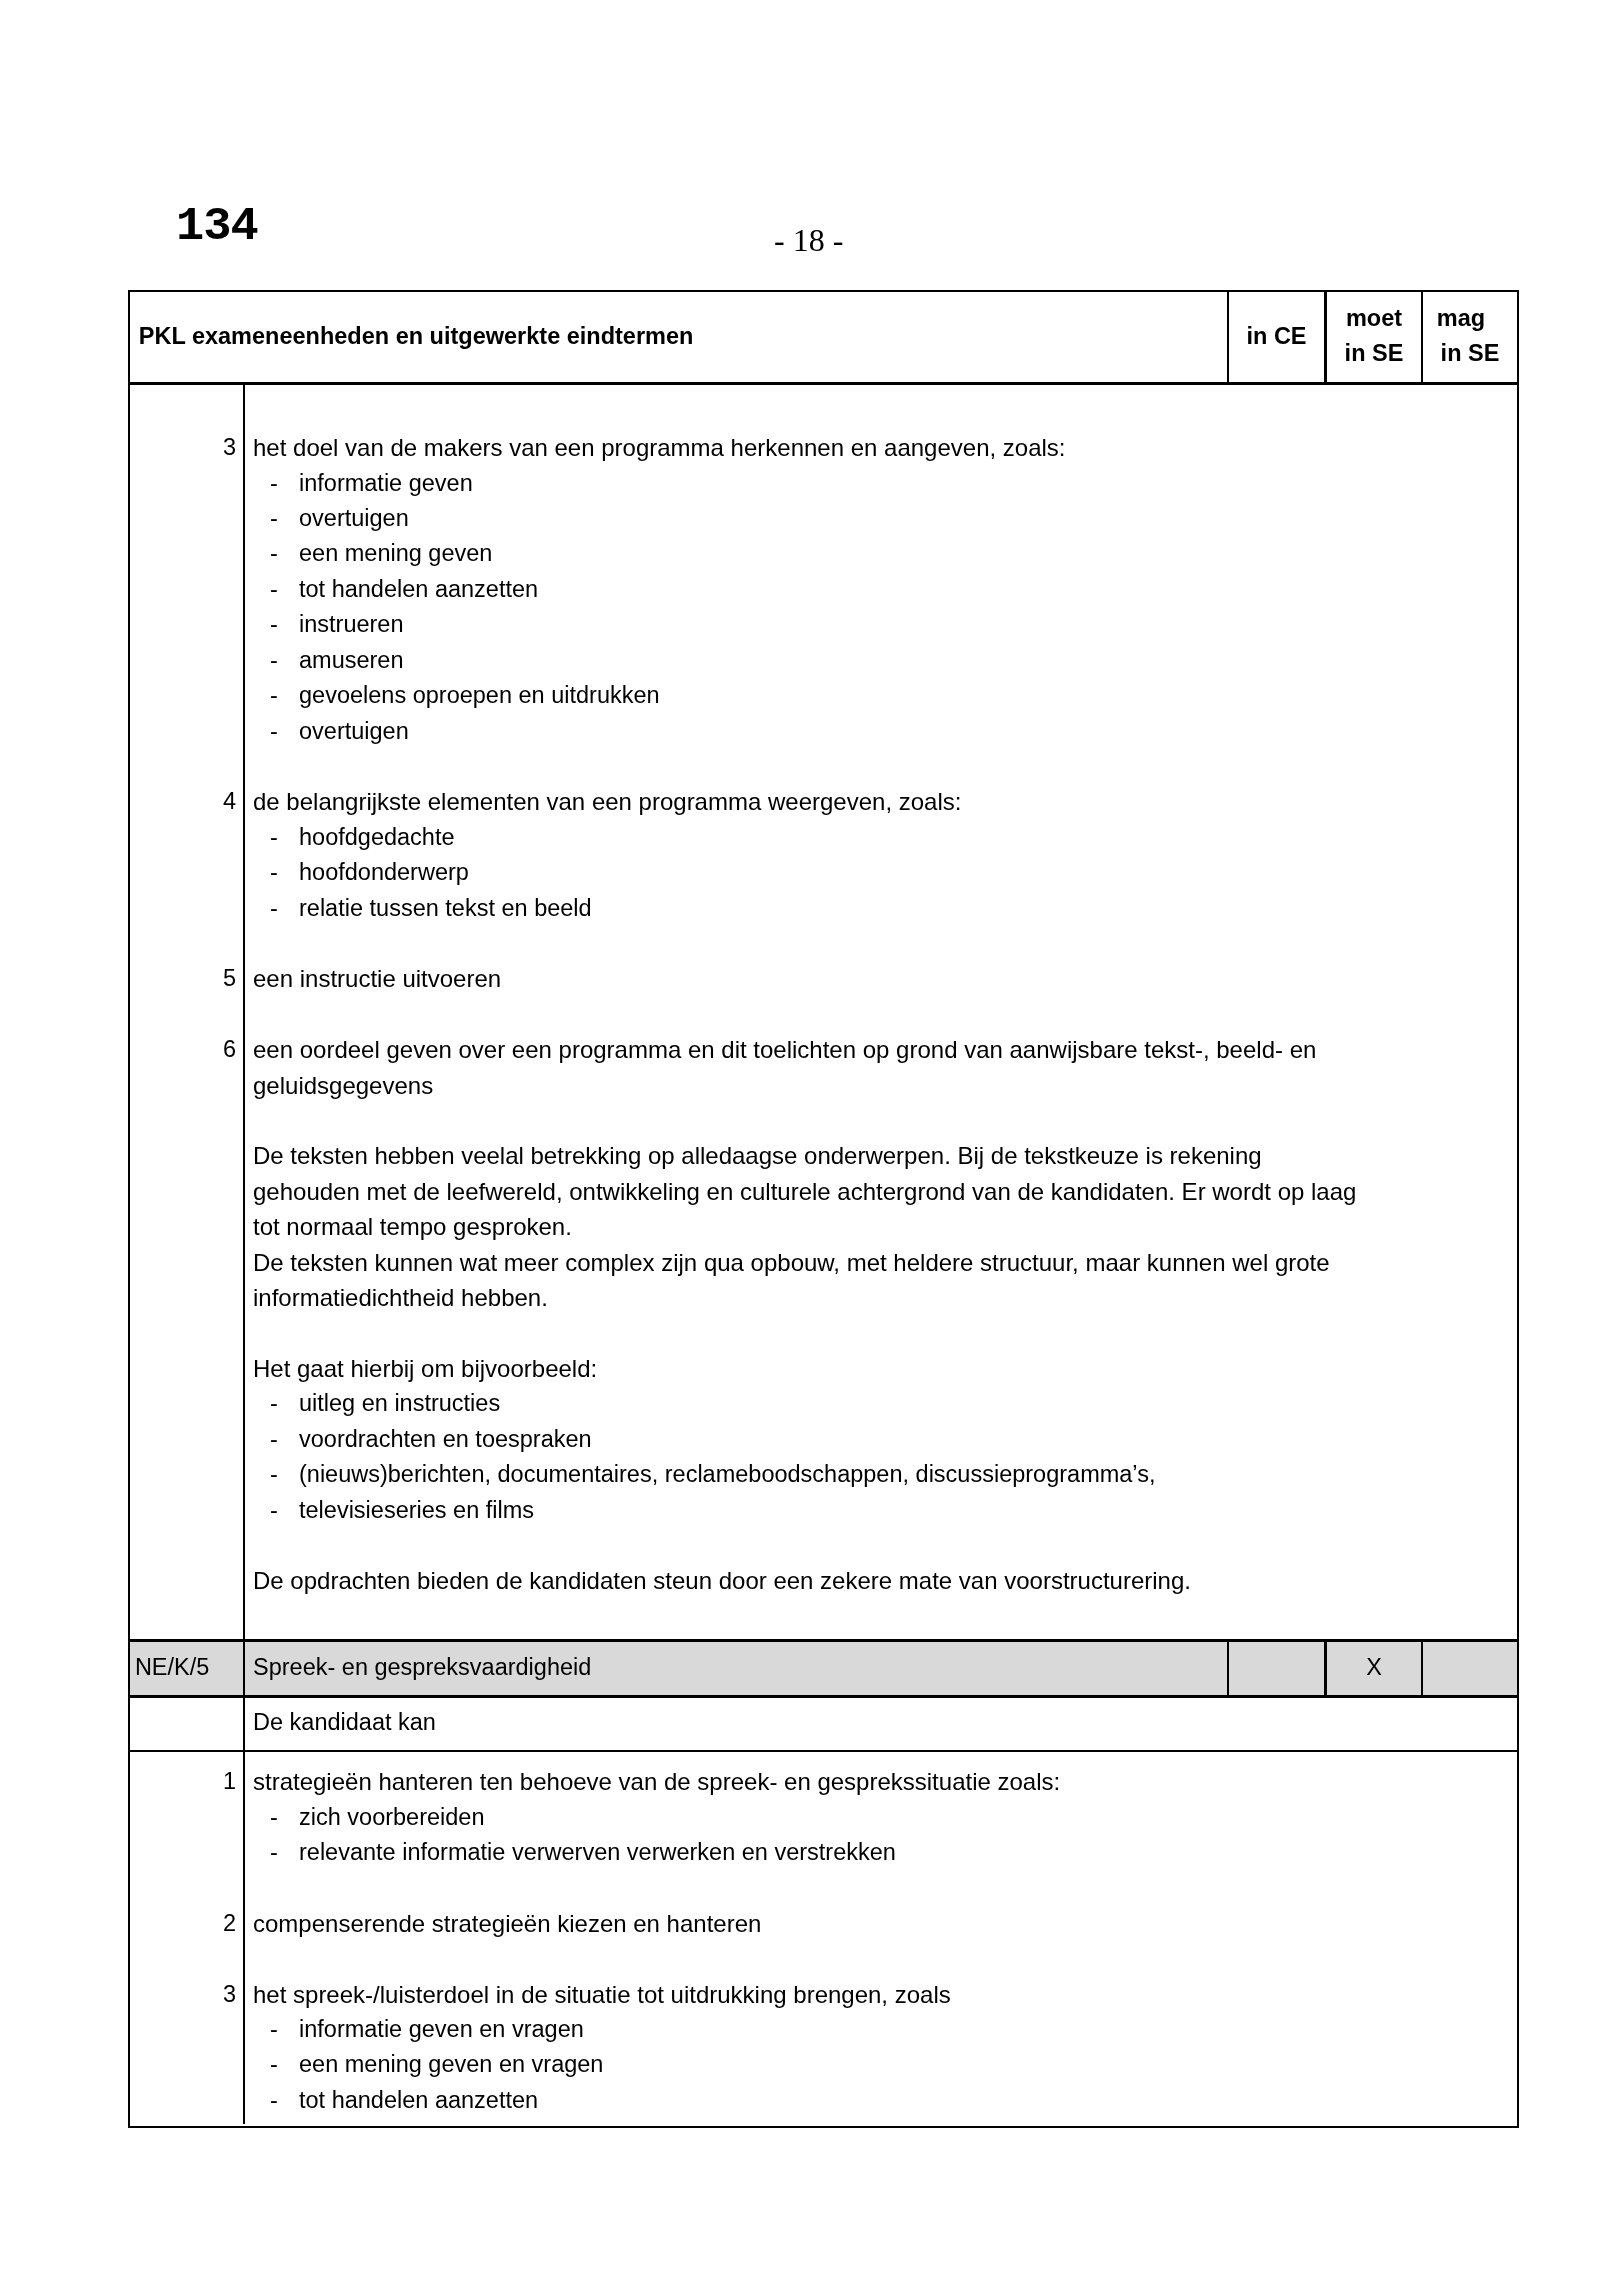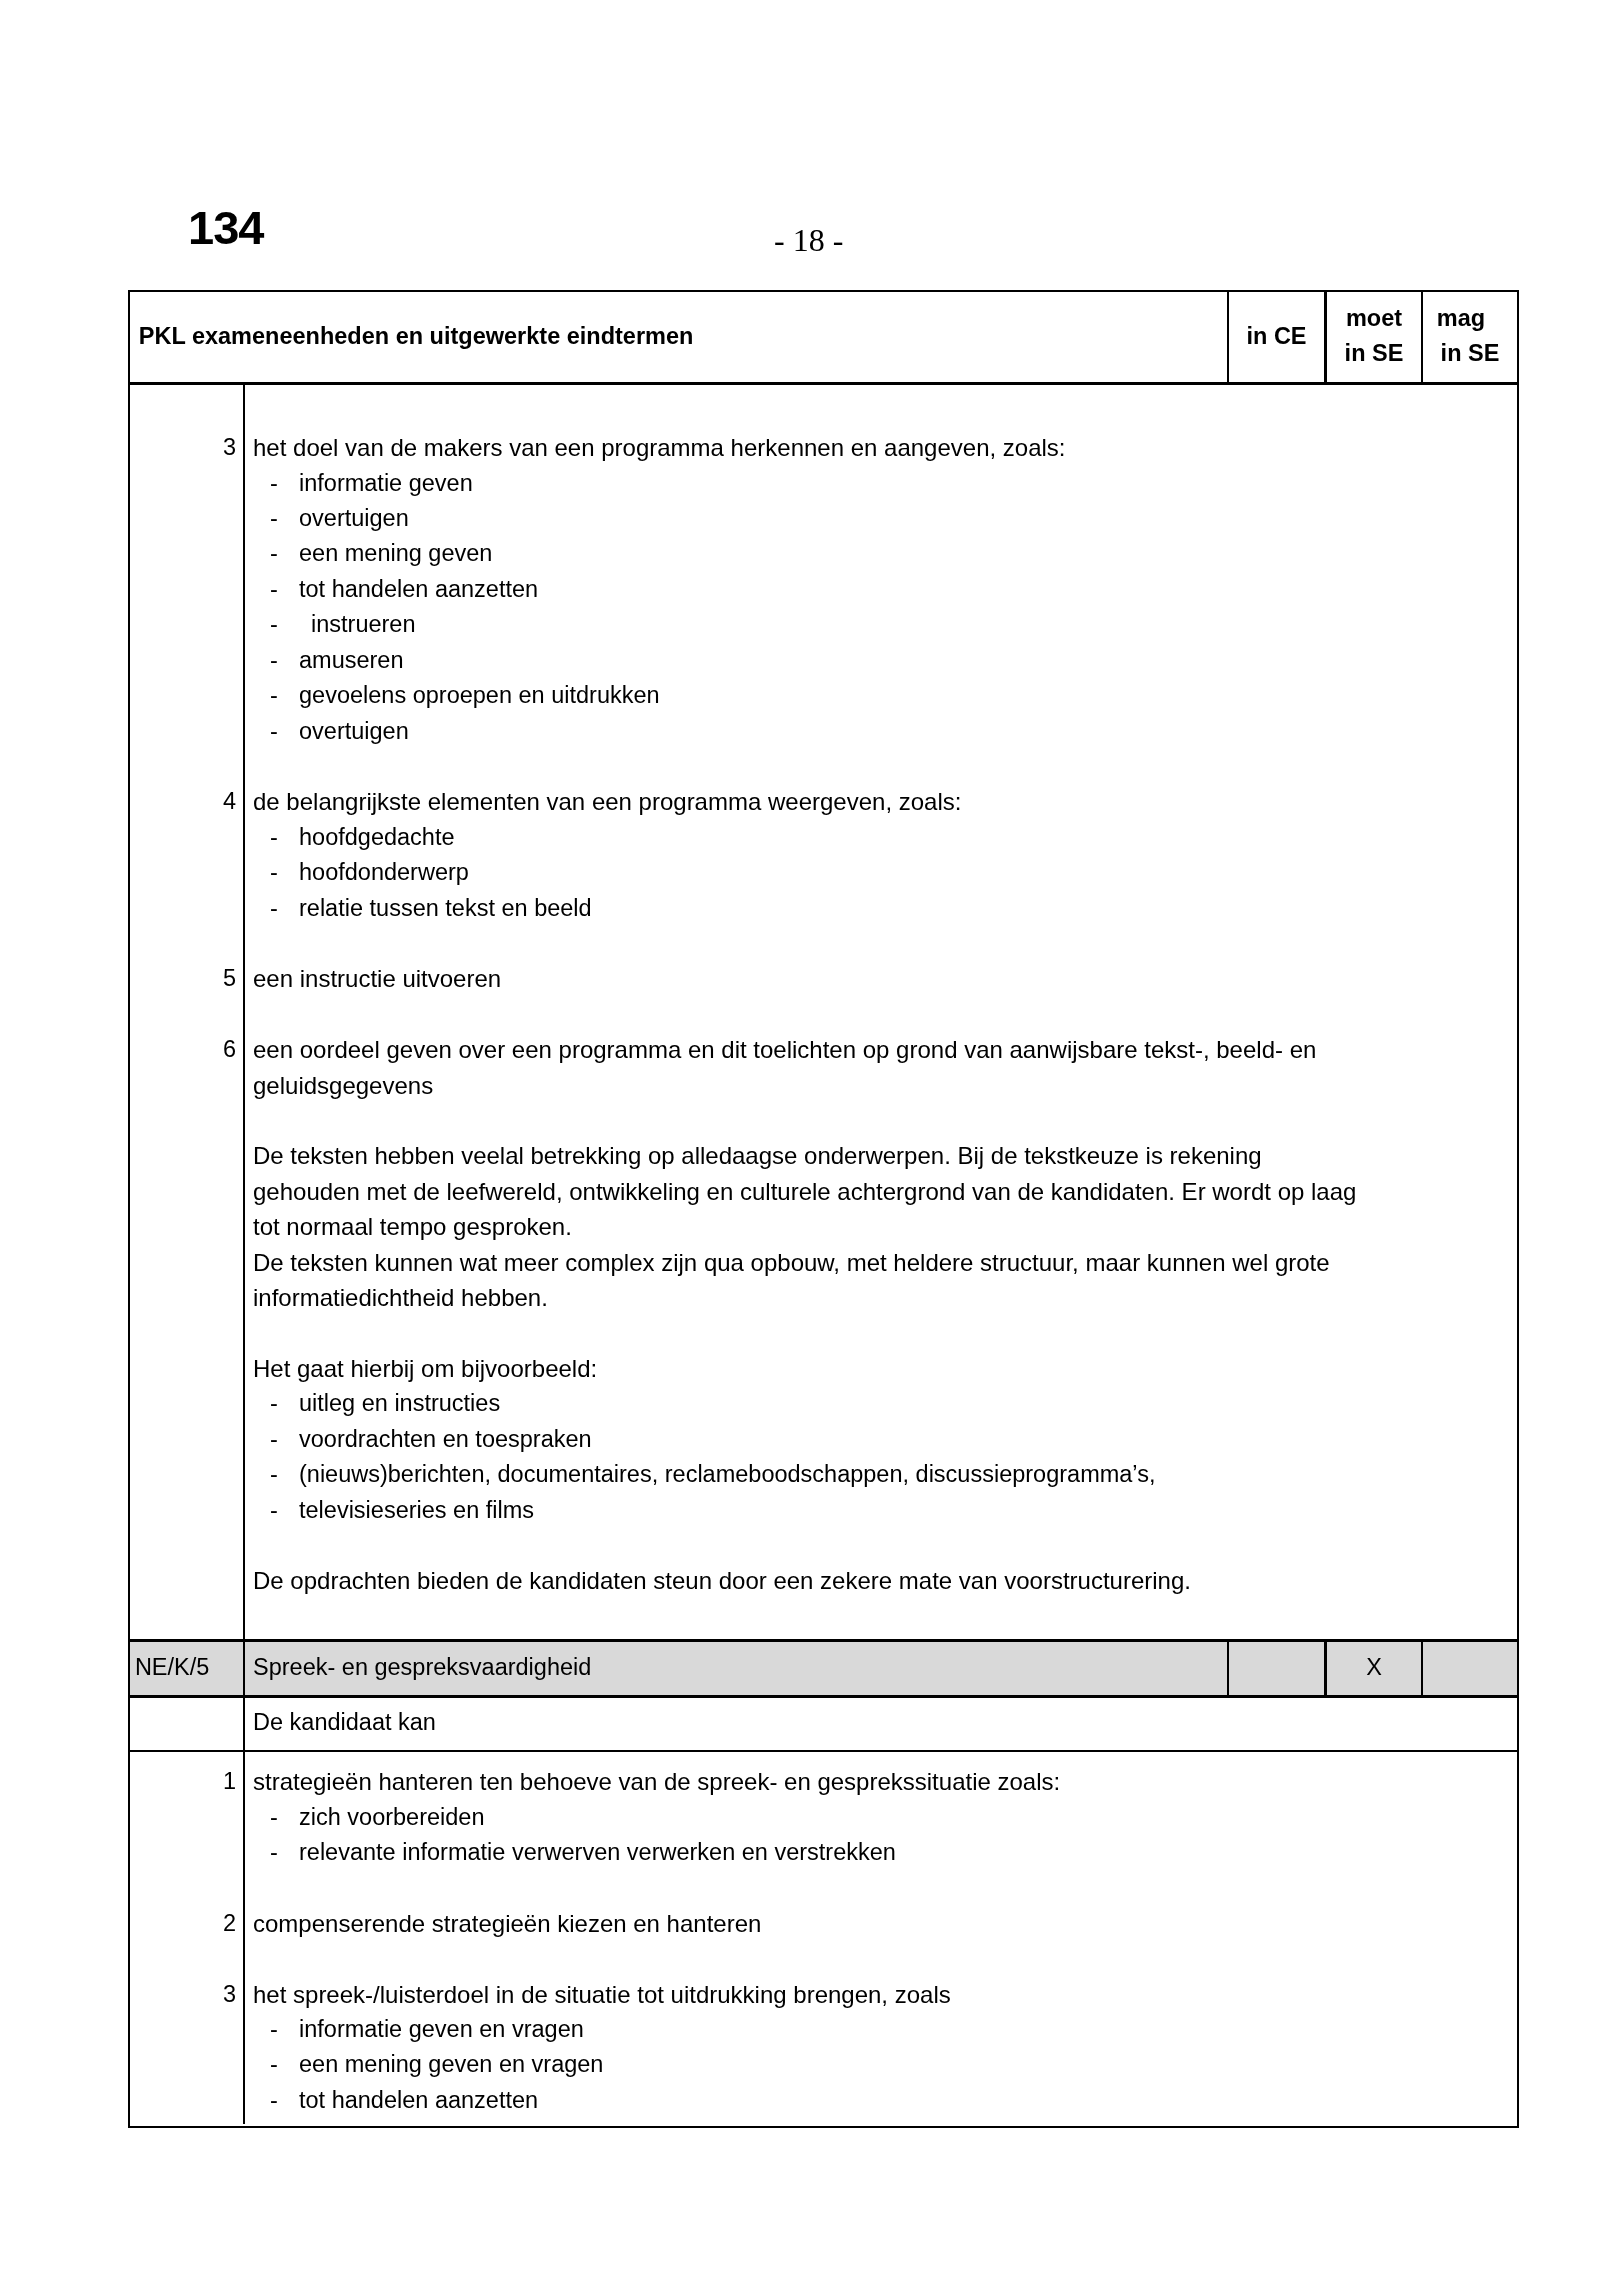--- a/index.html
+++ b/index.html
@@ -2,22 +2,22 @@
 <html><head>
 <meta charset="utf-8">
 <style>
   html, body { margin: 0; padding: 0; }
   body {
     width: 1621px; height: 2293px; background: #ffffff; position: relative;
     font-family: "Liberation Sans", sans-serif; color: #000;
     overflow: hidden;
   }
   .pagenum-left {
-    position: absolute; left: 188px; top: 200px;
-    font-family: Liberation Sans, sans-serif; font-weight: bold; font-size: 47px;
+    position: absolute; left: 176px; top: 200px;
+    font-family: Liberation Mono, monospace; font-weight: bold; font-size: 47px;
     letter-spacing: -1px;
   }
   .pagenum-center {
     position: absolute; left: 774px; top: 222px;
     font-family: "Liberation Serif", serif; font-size: 32px;
   }
   .table {
     position: absolute; left: 128px; top: 290px; width: 1391px; height: 1838px;
     border: 2.9px solid #000; box-sizing: border-box;
   }
@@ -70,21 +70,21 @@
         <div class="line" style="top: 138px;">het doel van de makers van een programma herkennen en aangeven, zoals:</div>
         <div class="bullet" style="top: 174px;">-</div>
         <div class="btext" style="top: 174px;">informatie geven</div>
         <div class="bullet" style="top: 209px;">-</div>
         <div class="btext" style="top: 209px;">overtuigen</div>
         <div class="bullet" style="top: 244px;">-</div>
         <div class="btext" style="top: 244px;">een mening geven</div>
         <div class="bullet" style="top: 280px;">-</div>
         <div class="btext" style="top: 280px;">tot handelen aanzetten</div>
         <div class="bullet" style="top: 315px;">-</div>
-        <div class="btext" style="top: 315px; margin-left: 12px;">instrueren</div>
+        <div class="btext" style="top: 315px;">instrueren</div>
         <div class="bullet" style="top: 351px;">-</div>
         <div class="btext" style="top: 351px;">amuseren</div>
         <div class="bullet" style="top: 386px;">-</div>
         <div class="btext" style="top: 386px;">gevoelens oproepen en uitdrukken</div>
         <div class="bullet" style="top: 422px;">-</div>
         <div class="btext" style="top: 422px;">overtuigen</div>
         <div class="num" style="top: 492px;">4</div>
         <div class="line" style="top: 492px;">de belangrijkste elementen van een programma weergeven, zoals:</div>
         <div class="bullet" style="top: 528px;">-</div>
         <div class="btext" style="top: 528px;">hoofdgedachte</div>

